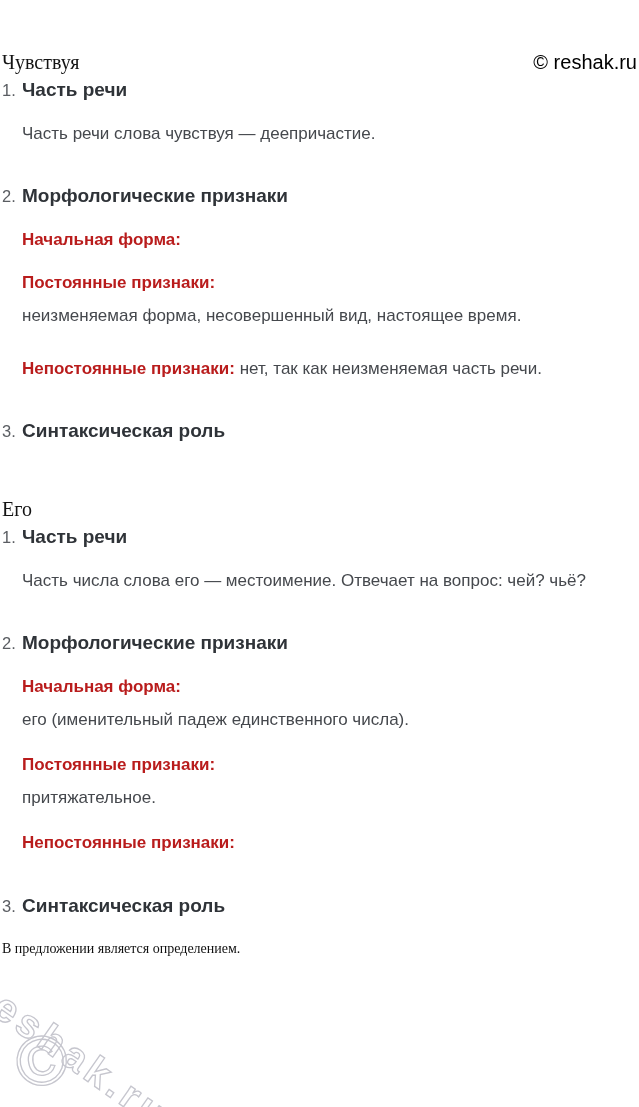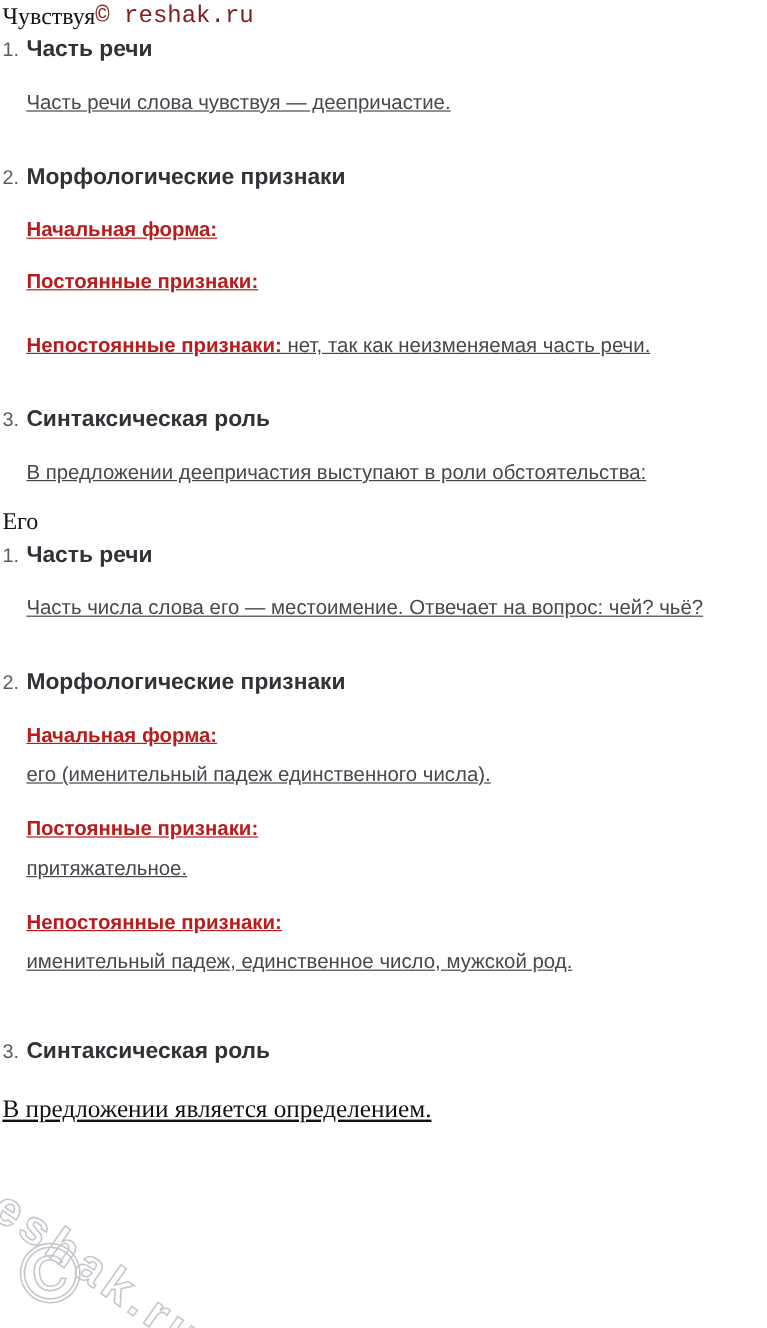--- a/index.html
+++ b/index.html
@@ -1,54 +1,54 @@
 <!DOCTYPE html>
 <html><head>
 <meta charset="utf-8">
 <style>
   html,body{margin:0;padding:0;background:#ffffff;}
   body{
     width:639px;height:1107px;position:relative;overflow:hidden;
     font-family:"Liberation Sans",sans-serif;color:#45484d;
   }
   .content{position:relative;z-index:1;padding:2px 2px 0 2px;}
-  .doc-header{display:flex;align-items:flex-start;}
+  .doc-header{display:flex;justify-content:space-between;align-items:flex-start;margin-top:48px;}
   .serif-title{
     font-family:"Liberation Serif",serif;font-size:20px;font-weight:400;
     color:#141414;margin:0;line-height:1.2;
   }
   .copyright{
-    font-family:Liberation Mono, monospace;font-size:20px;color:#7f1d1d;line-height:1.2;
+    font-family:Liberation Sans, sans-serif;font-size:20px;color:#000000;line-height:1.2;
   }
   ol.analysis{list-style:none;margin:0;padding:0;}
   .list-1{margin:40px 0 0 22px;}
   .list-2{margin:28px 0 0 2px;}
   ol.analysis>li{display:flex;margin-bottom:30px;}
   ol.analysis>li:last-child{margin-bottom:0;}
   .num{
     width:20px;flex:none;font-size:16.5px;color:#5a5d62;line-height:32px;
   }
   .li-body{flex:1;min-width:0;}
   .item-title{
     font-size:19px;font-weight:700;color:#2f3338;margin:0 0 12px;line-height:32px;
   }
-  p{margin:0;font-size:17px;line-height:32px;text-decoration:underline;}
+  p{margin:0;font-size:17px;line-height:32px;}
   .mb{margin-bottom:13px;}
   .red-label{color:#b91c1c;font-weight:600;}
   p.red-label{margin:11px 0 1px;}
   .group-inline{margin-top:21px;}
   .adv-underline{
     display:inline-block;padding-bottom:7px;
     background:repeating-linear-gradient(to right,
       #3c3f44 0 13px,transparent 13px 17px,
       #3c3f44 17px 20px,transparent 20px 24px) left bottom / 100% 3px no-repeat;
   }
-  .word2-heading{}
+  .word2-heading{margin-top:38px;}
   .final-line{
-    font-family:"Liberation Serif",serif;font-size:21px;color:#101010;
+    font-family:"Liberation Serif",serif;font-size:14px;color:#101010;
     margin-top:18px;line-height:1.3;
   }
   .watermark{position:absolute;z-index:0;pointer-events:none;}
   .wm-text{
     left:-6px;top:972px;font-size:40px;font-weight:700;letter-spacing:5px;
     color:transparent;-webkit-text-stroke:1.3px #c6c6ce;
     transform:rotate(35deg);transform-origin:0 0;
     font-family:"Liberation Sans",sans-serif;white-space:nowrap;
   }
   .wm-copyright{
@@ -77,28 +77,28 @@
         <h3 class="item-title">Часть речи</h3>
         <p>Часть речи слова чувствуя — деепричастие.</p>
       </div>
     </li>
     <li>
       <span class="num">2.</span>
       <div class="li-body">
         <h3 class="item-title">Морфологические признаки</h3>
         <p class="red-label">Начальная форма:</p>
         <p class="red-label">Постоянные признаки:</p>
+        <p class="mb">неизменяемая форма, несовершенный вид, настоящее время.</p>
         <p class="group-inline"><span class="red-label">Непостоянные признаки:</span><span> нет, так как неизменяемая часть речи.</span></p>
       </div>
     </li>
     <li>
       <span class="num">3.</span>
       <div class="li-body">
         <h3 class="item-title">Синтаксическая роль</h3>
-        <p class="mb">В предложении деепричастия выступают в роли обстоятельства:</p>
       </div>
     </li>
   </ol>
 
   <h2 class="serif-title word2-heading">Его</h2>
 
   <ol class="analysis list-2">
     <li>
       <span class="num">1.</span>
       <div class="li-body">
@@ -108,21 +108,20 @@
     </li>
     <li>
       <span class="num">2.</span>
       <div class="li-body">
         <h3 class="item-title">Морфологические признаки</h3>
         <p class="red-label">Начальная форма:</p>
         <p class="mb">его (именительный падеж единственного числа).</p>
         <p class="red-label">Постоянные признаки:</p>
         <p class="mb">притяжательное.</p>
         <p class="red-label">Непостоянные признаки:</p>
-        <p class="mb">именительный падеж, единственное число, мужской род.</p>
       </div>
     </li>
     <li>
       <span class="num">3.</span>
       <div class="li-body">
         <h3 class="item-title" style="margin-bottom:0;">Синтаксическая роль</h3>
       </div>
     </li>
   </ol>
 

